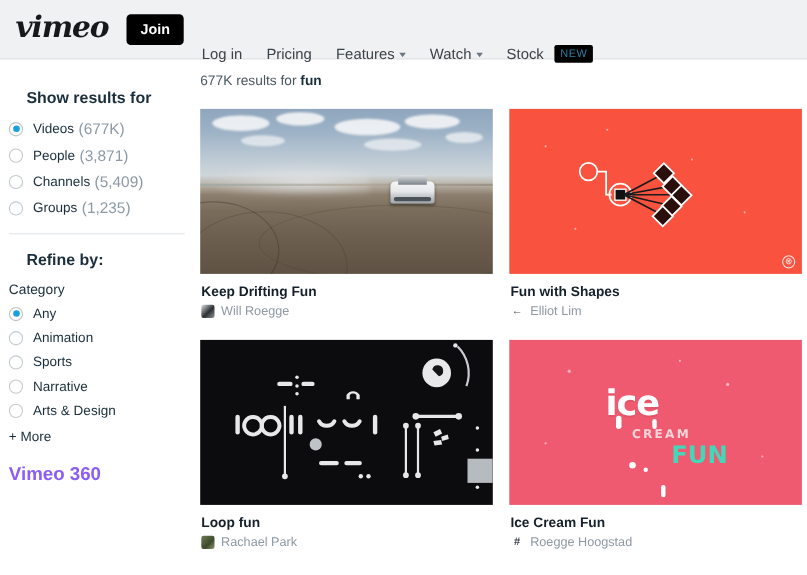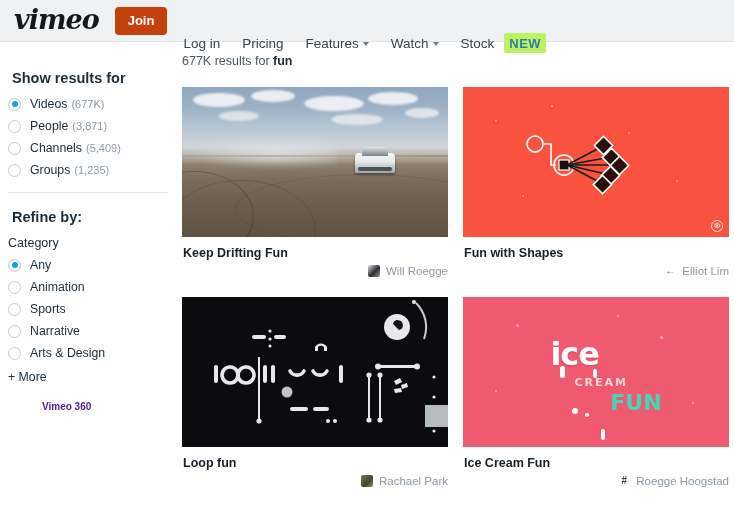--- a/index.html
+++ b/index.html
@@ -8,37 +8,37 @@
     width:734px; height:523px; overflow:hidden;
     background:#ffffff;
     font-family:"Liberation Sans", sans-serif;
     color:#1a2e3b;
     -webkit-font-smoothing:antialiased;
   }
 
   
   .header {
     position:relative;
-    height:42px;
+    height:54px;
     background:#eff1f2;
     border-bottom:1px solid #dfe3e5;
     display:flex; align-items:center;
     padding-left:14px;
   }
   .logo {
     font-family:"DejaVu Serif", serif;
     font-style:italic; font-weight:700;
     font-size:27px; letter-spacing:-1px;
     color:#16191c;
     margin-right:16px;
     line-height:1;
     padding-bottom:3px;
   }
   .join-btn {
-    background:#c2410c;
+    background:#000000;
     color:#ffffff;
     font-size:13px; font-weight:700;
     border:none; border-radius:4px;
     padding:7px 13px 8px;
     margin-right:16px;
     cursor:pointer;
     line-height:1;
   }
   .nav { display:flex; align-items:center; gap:22px; }
   .nav-item {
@@ -47,68 +47,67 @@
     display:flex; align-items:center; gap:4px;margin-top:45px;
   }
   .caret {
     display:inline-block; width:0; height:0;
     border-left:3.5px solid transparent;
     border-right:3.5px solid transparent;
     border-top:4px solid #6b7783;
     margin-top:2px;
   }
   .new-badge {
-    background:#bef264; color:#2f7fa3;
-    font-size:13px; font-weight:700;
+    background:#000000; color:#2f7fa3;
+    font-size:10px; font-weight:400;
     letter-spacing:.5px;
     padding:3px 5px 2px; border-radius:2px;
     margin-left:6px;
   }
 
   
   .page { display:flex; height:476px; }
   .sidebar { width:178px; flex:0 0 178px; padding:12px 0 0 8px; }
   .content { flex:1; padding-top:12px; padding-right:0; }
 
   
   .side-h {
     font-size:14.5px; font-weight:700; color:#1a2e3b;
-    margin:16px 0 11px 4px;
+    margin:16px 0 11px 16px;
   }
   .side-sub {
     font-size:12.5px; font-weight:400; color:#1a2e3b;
     margin:0 0 8px 0;
   }
   .opt { display:flex; align-items:center; margin-bottom:8px; cursor:pointer; }
   .radio {
     width:13px; height:13px; flex:0 0 13px;
     border:1px solid #c2cbd2; border-radius:50%;
     background:#fff; margin-right:9px;
     position:relative;
   }
   .radio.on { border-color:#b9c4cc; }
   .radio.on:after {
     content:""; position:absolute;
     left:2.5px; top:2.5px; width:6px; height:6px;
     border-radius:50%; background:#16a0e0;
   }
   .opt-label { font-size:12.3px; color:#1a2e3b; }
-  .opt-count { font-size:11px; color:#8d9aa5; margin-left:4px; }
+  .opt-count { font-size:14px; color:#8d9aa5; margin-left:4px; }
   .divider {
     height:1px; background:#e3e7ea;
     margin:15px 10px 0 0;
   }
   .more-link {
     font-size:12.3px; color:#1a2e3b;
     margin-top:10px; cursor:pointer;
   }
   .v360 {
-    font-size:10px; font-weight:700; color:#4c1d95;
+    font-size:17px; font-weight:700; color:#8b5cf6;
     margin-top:17px;
-    margin-left:34px;
   }
 
   
   .results-count {
     font-size:12.5px; color:#4a5760;
     margin:0 0 19px 4px;
   }
   .results-count b { font-weight:700; color:#1a2e3b; }
 
   .grid {
@@ -125,21 +124,20 @@
   }
   .card-title {
     font-size:12.5px; font-weight:700; color:#16202a;
     margin:9px 0 0 1px;
     white-space:nowrap; overflow:hidden; text-overflow:ellipsis;
     cursor:pointer;
   }
   .card-author {
     display:flex; align-items:center; gap:6px;
     margin:5px 0 0 1px;
-    justify-content:flex-end;
   }
   .avatar {
     width:12px; height:12px; flex:0 0 12px;
     border-radius:2px; overflow:hidden;
     background:#9aa4ad;
     position:relative;
   }
   .author-name { font-size:11.5px; color:#8d99a3; cursor:pointer; }
 
   

